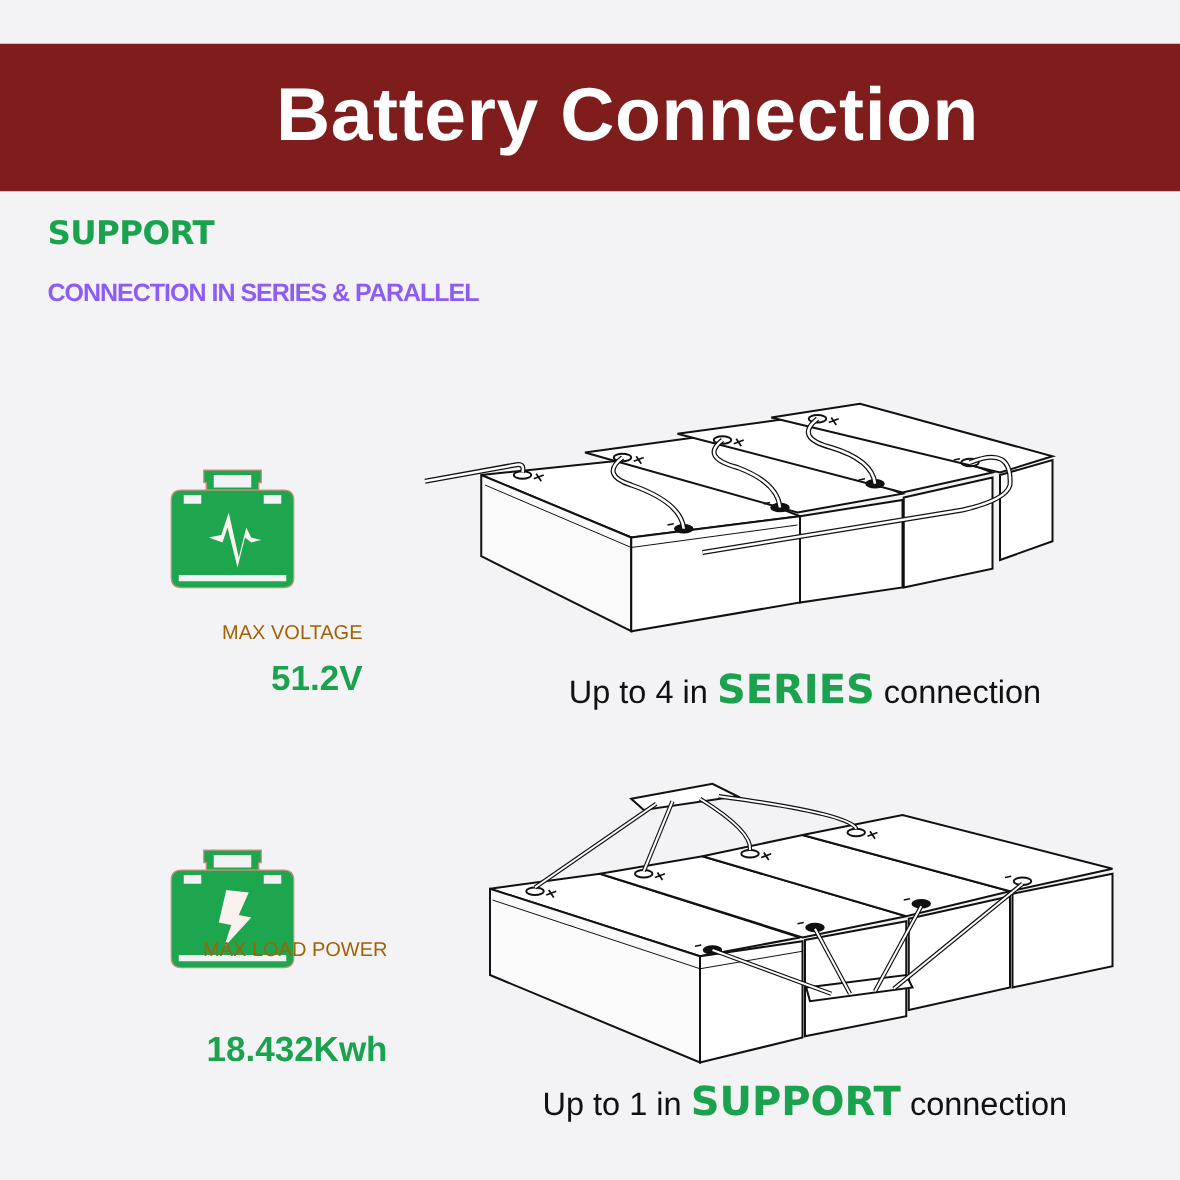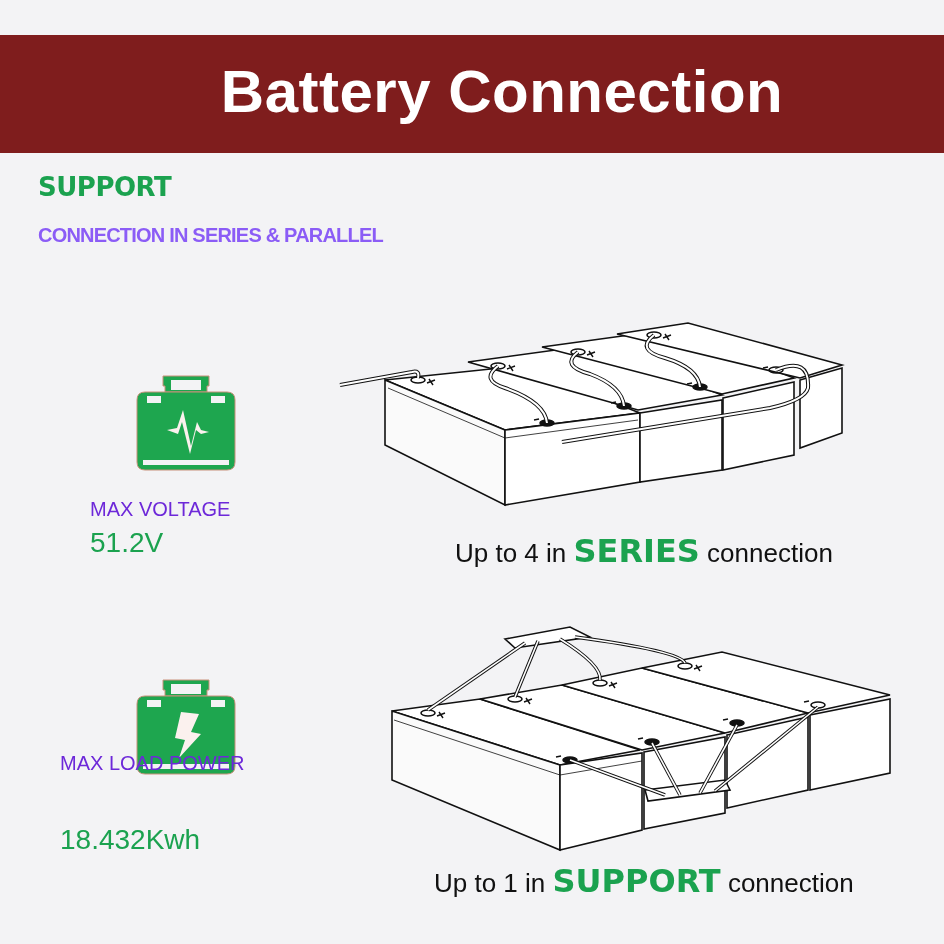--- a/index.html
+++ b/index.html
@@ -2,22 +2,22 @@
 <html><head>
 <meta charset="utf-8">
 <style>
   html, body { margin:0; padding:0; }
   body { width:944px; height:944px; background:#f3f3f5; position:relative; overflow:hidden; font-family:"Liberation Sans", sans-serif; }
   .header { position:absolute; left:0; top:0; width:944px; height:118px; background:#7f1d1d;margin-top:35px; }
   .header-title { position:absolute; left:0; top:22px; width:1004px; text-align:center; color:#fff; font-weight:bold; font-size:60px; letter-spacing:0.5px; }
   .support { position:absolute; left:38px; top:172px; color:#1ba24f; font-weight:bold; font-size:26px; font-family:"DejaVu Sans", sans-serif; letter-spacing:-0.5px; }
   .support-sub { position:absolute; left:38px; top:224px; color:#8b5cf6; font-weight:bold; font-size:20px; font-family:Liberation Sans, sans-serif; letter-spacing:-0.8px; }
   .icon { position:absolute; }
-  .spec-label { position:absolute; color:#6d28d9; font-size:20px; text-align:left; }
-  .spec-value { position:absolute; color:#1ba24f; font-weight:normal; font-size:28px; text-align:left; }
+  .spec-label { position:absolute; color:#a16207; font-size:16px; text-align:right; }
+  .spec-value { position:absolute; color:#1ba24f; font-weight:bold; font-size:28px; text-align:right; }
   .caption { position:absolute; font-size:26px; color:#111; white-space:nowrap; }
   .caption .hl { color:#1ba24f; font-weight:bold; font-family:"DejaVu Sans", sans-serif; font-size:32px; }
   .diagram { position:absolute; }
 </style>
 </head>
 <body>
 
 <div class="header">
   <div class="header-title">Battery Connection</div>
 </div>

